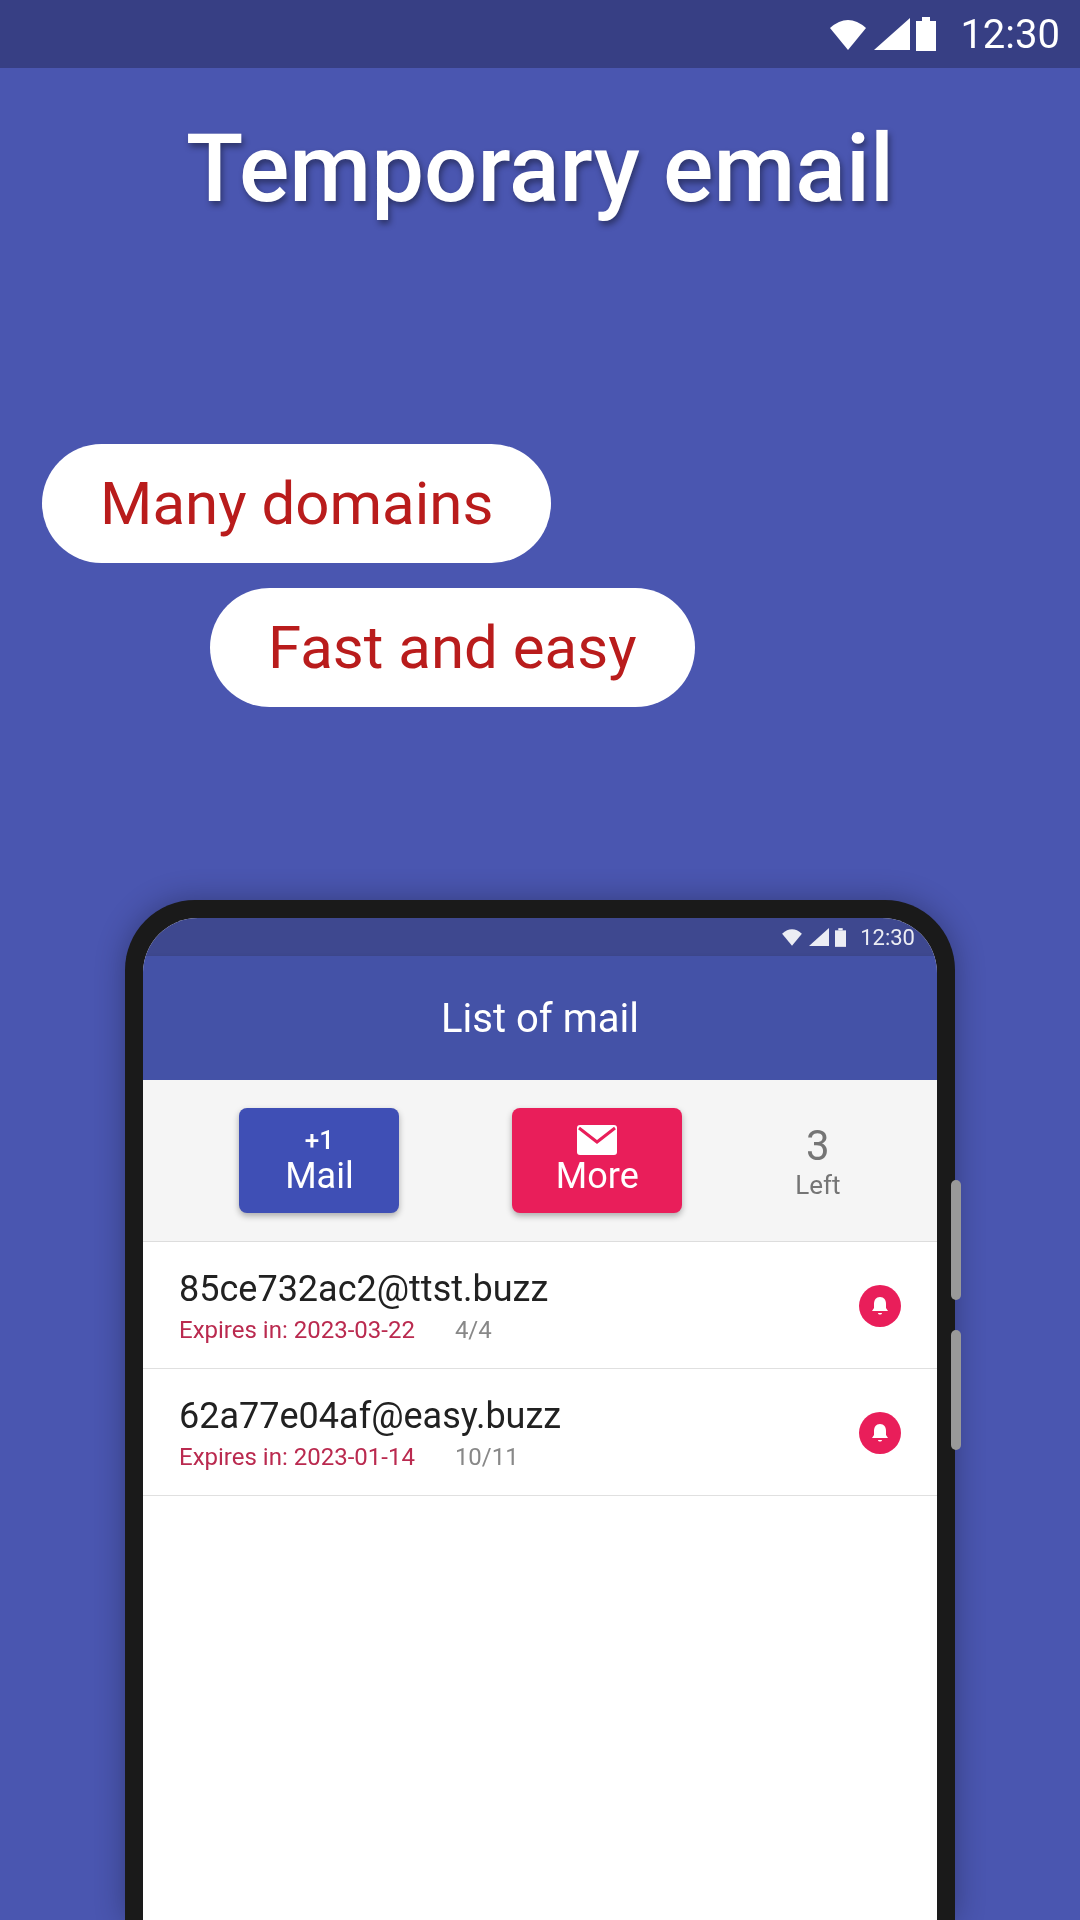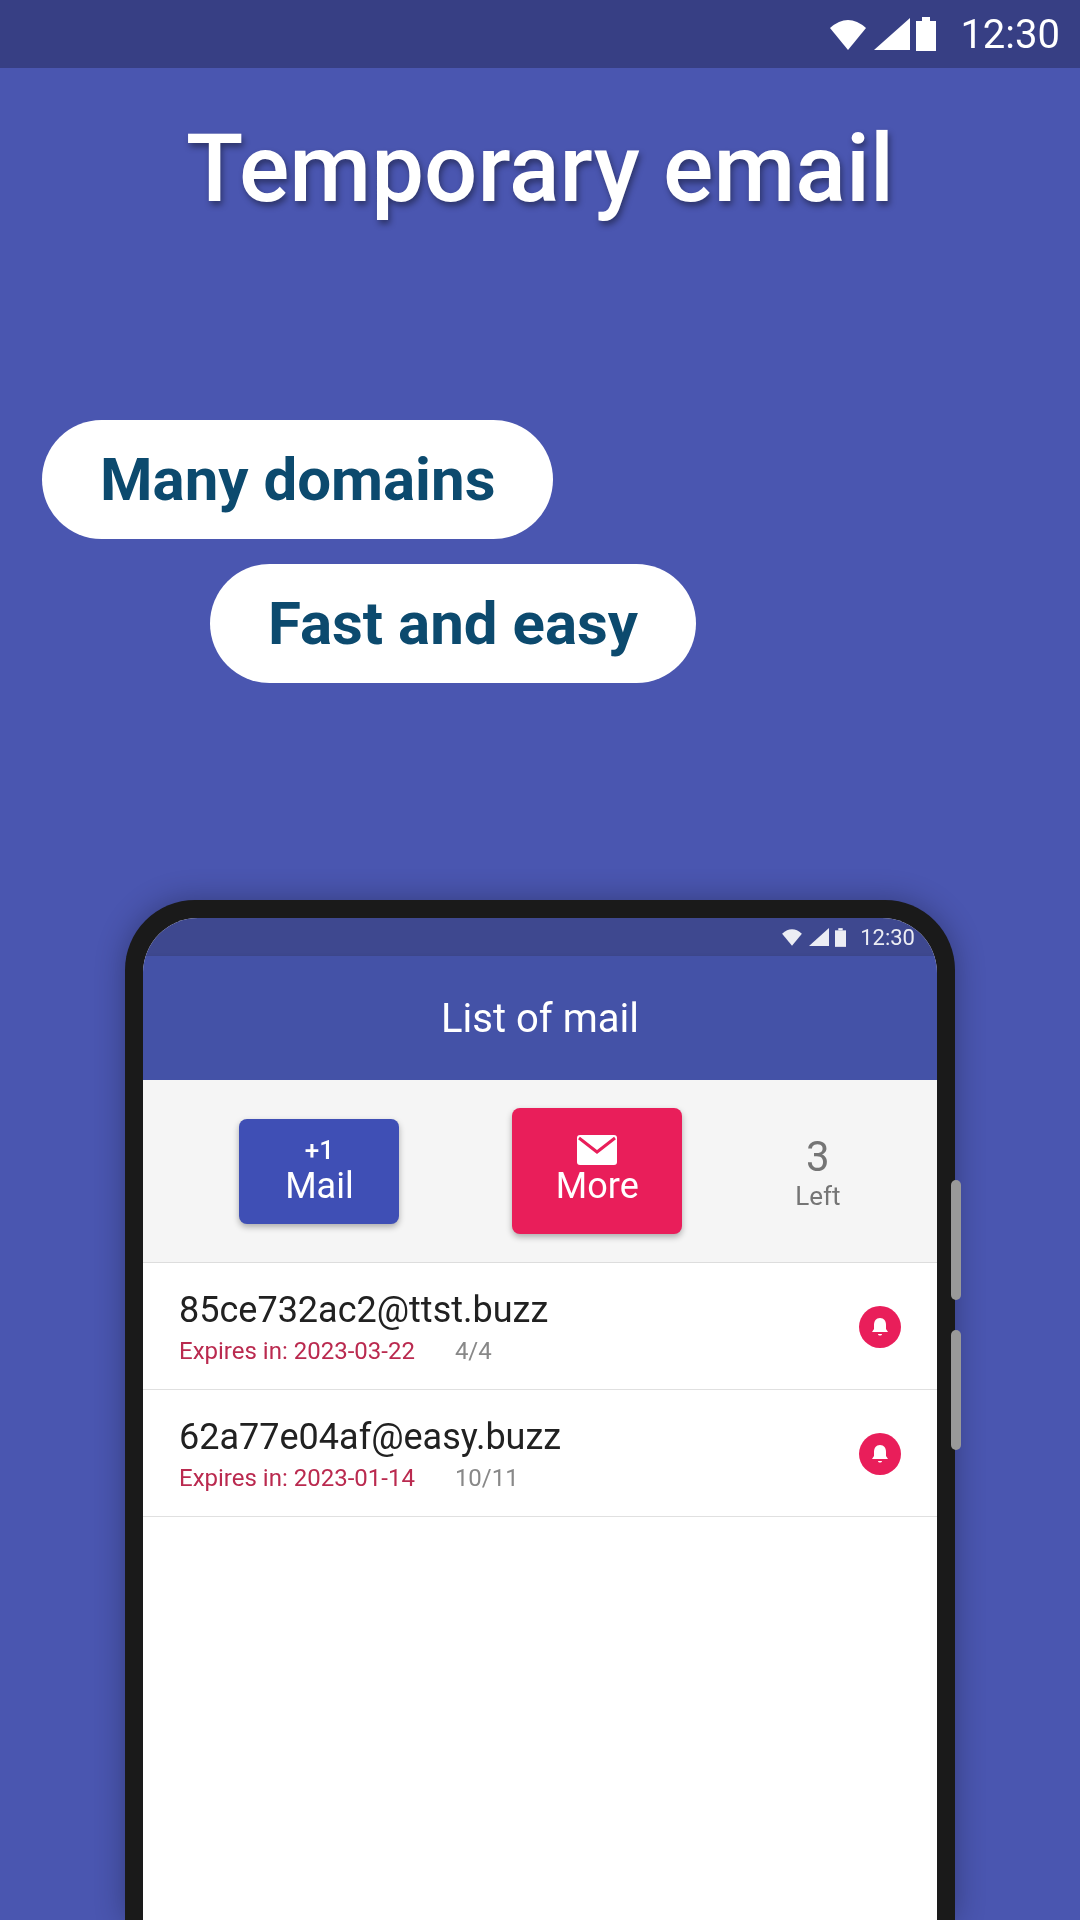--- a/index.html
+++ b/index.html
@@ -40,23 +40,24 @@
       font-weight: 500;
       text-align: center;
       margin-top: 46px;
       text-shadow: 2px 4px 6px rgba(0,0,0,0.4);
     }
     .pill {
       background: white;
       border-radius: 60px;
       padding: 24px 58px;
       display: inline-block;
-      color: #0c4a6e;
+      color: #b91c1c;
       font-size: 60px;
-      font-weight: 700;
+      font-weight: 400;
+      margin-top: 24px;
     }
     .pill-1 {
       position: absolute;
       top: 420px;
       left: 42px;
     }
     .pill-2 {
       position: absolute;
       top: 564px;
       left: 210px;
@@ -142,21 +143,21 @@
       font-weight: 500;
     }
     .btn-mail .label {
       font-size: 36px;
       text-align: right;
     }
     .btn-more {
       background: #e91e5a;
       color: white;
       width: 170px;
-      height: 126px;
+      height: 105px;
       border-radius: 8px;
       display: flex;
       flex-direction: column;
       align-items: center;
       justify-content: center;
       box-shadow: 0 3px 6px rgba(0,0,0,0.3);
       cursor: pointer;
     }
     .btn-more .label {
       font-size: 36px;

